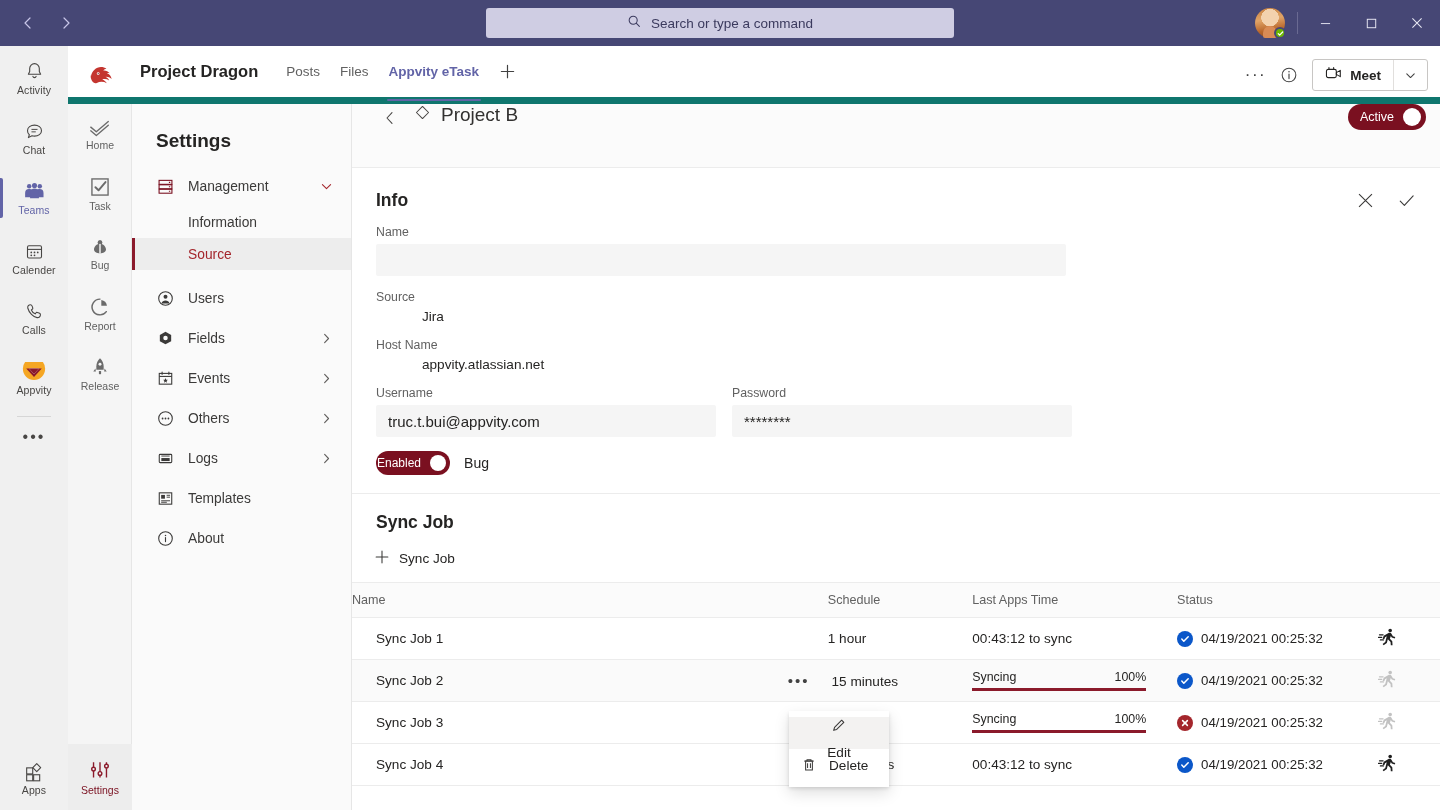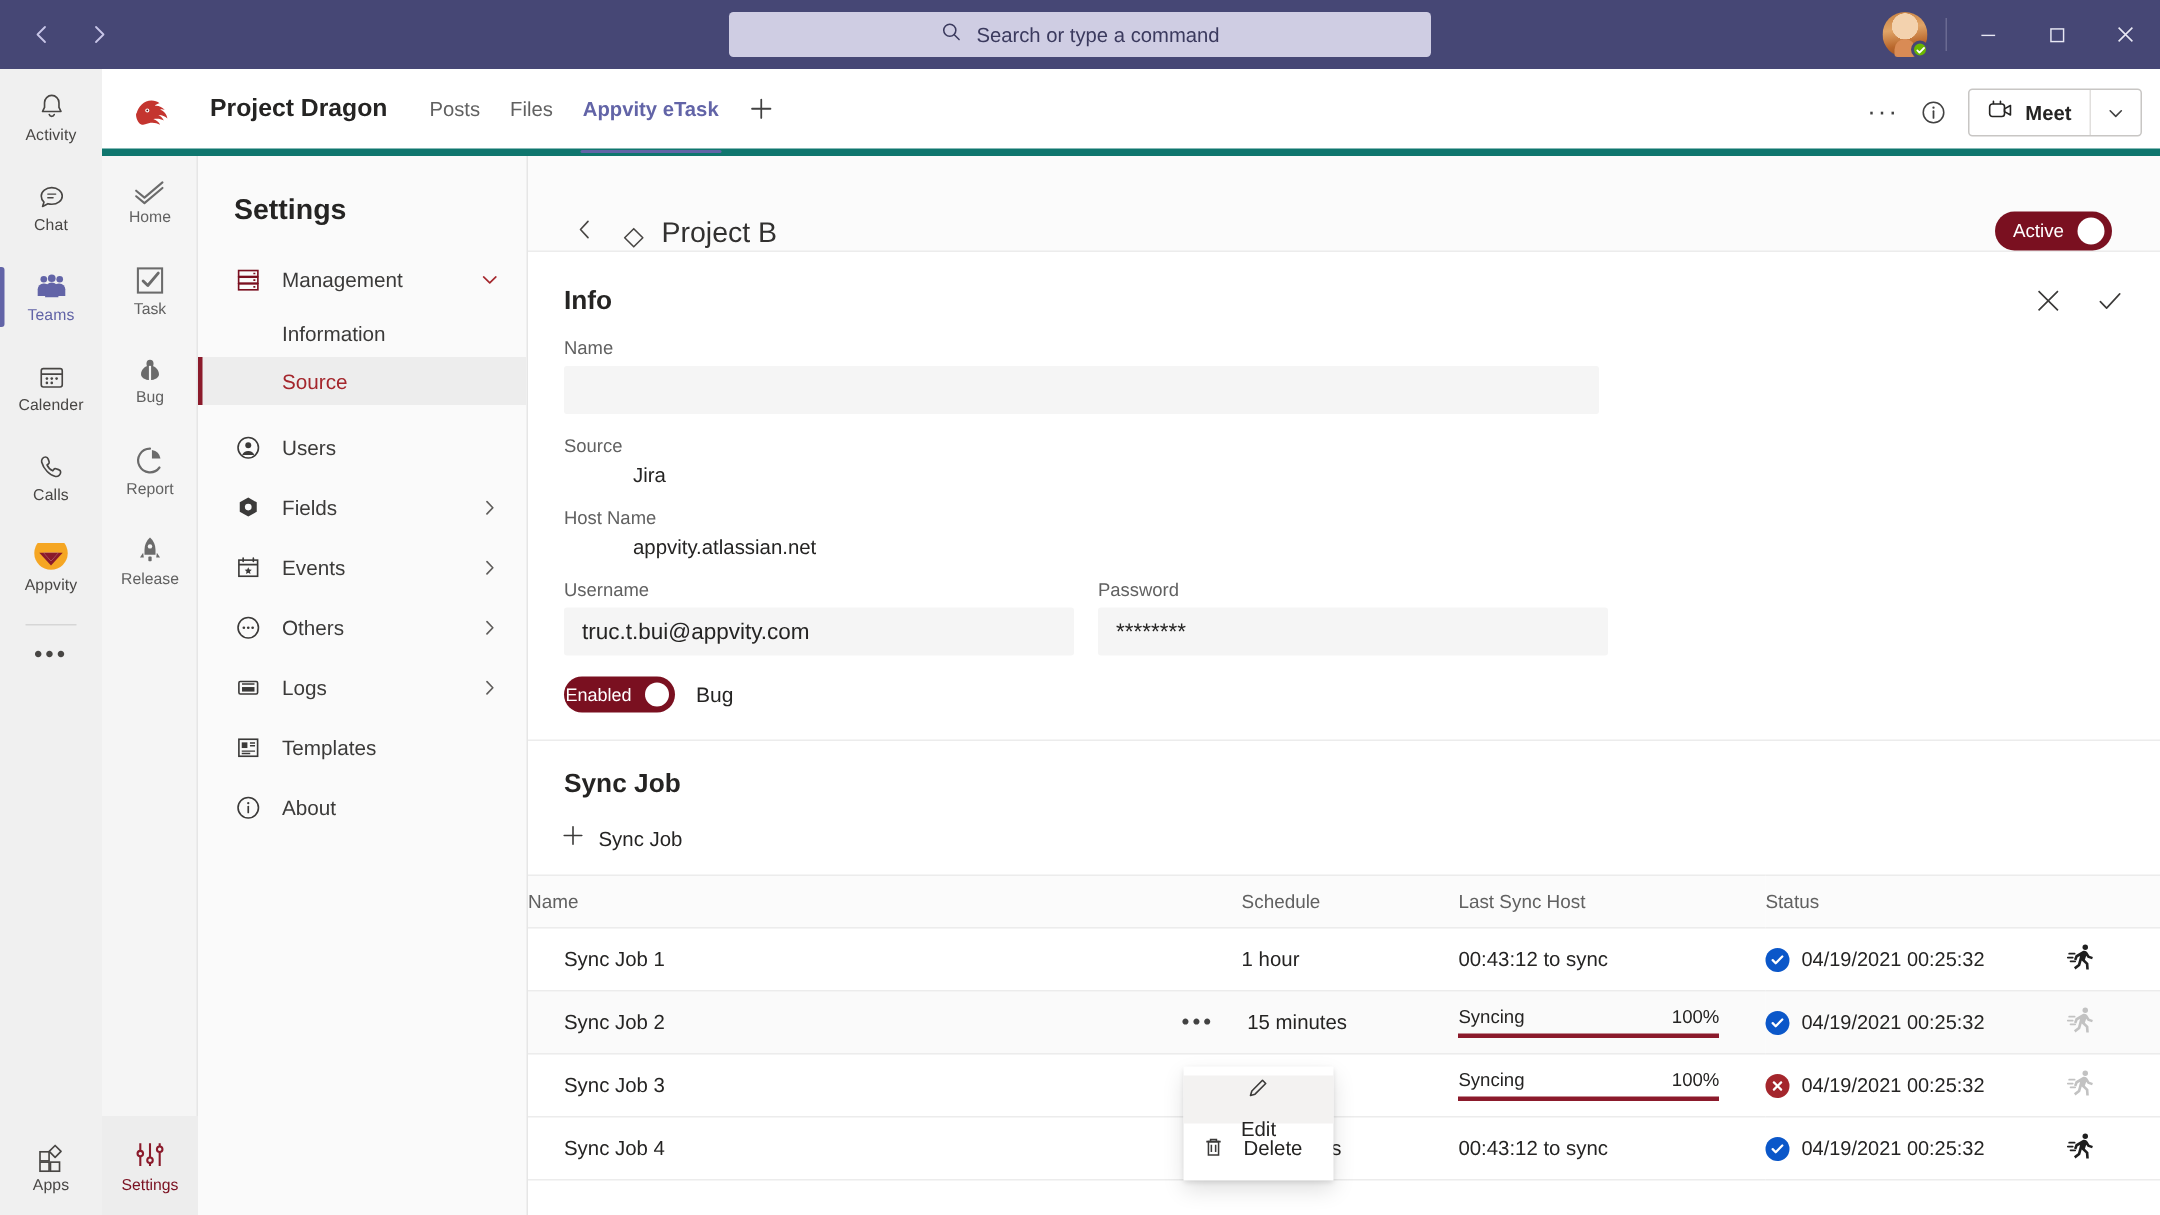--- a/index.html
+++ b/index.html
@@ -97,21 +97,21 @@
 
   .teams-logo {
     position: absolute; left: 84px; top: 58px; width: 36px; height: 36px;
     display: flex; align-items: center; justify-content: center;
   }
   .teams-logo svg { display:block; }
 
   
   .teamhdr {
     position: absolute; left: 68px; top: 46px; width: 1372px; height: 58px;
-    background: #ffffff; border-bottom: 5px solid #0f766e;
+    background: #ffffff; border-bottom: 7px solid #0f766e;
     display: flex; align-items: center;
   }
   .team-name { margin-left: 72px; font-size: 16.5px; font-weight: bold; color: #252423; }
   .tabs { display: flex; align-items: center; margin-left: 18px; height: 58px; }
   .tab {
     position: relative; padding: 0 10px; height: 58px; display: flex; align-items: center;
     font-size: 13.5px; color: #616161;
   }
   .tab.active { color: #6264a7; font-weight: bold; }
   .tab.active::after {
@@ -154,21 +154,21 @@
   }
   .snav-sub.selected { background: #ededed; color: #a4262c; }
   .snav-sub.selected::before {
     content: ""; position: absolute; left: 0; top: 0; bottom: 0; width: 3px; background: #8b1a2b;
   }
 
   
   .content { position: absolute; left: 352px; top: 104px; width: 1088px; height: 706px; background: #fff; }
 
   .crumb {
-    height: 64px; display: flex; align-items: flex-end; padding: 0 32px 0 24px;
+    height: 64px; display: flex; align-items: flex-start; padding: 0 14px 0 24px;
     border-bottom: 1px solid #ececec; background: #fbfbfb;
   }
   .crumb-back { width: 28px; height: 28px; display: flex; align-items: center; justify-content: center; color: #484644; }
   .crumb-ico { margin: 0 10px 0 10px; color: #484644; display: flex; }
   .crumb-title { font-size: 19px; color: #323130; }
   .toggle {
     margin-left: auto; display: inline-flex; align-items: center; gap: 9px;
     background: #7a1020; border-radius: 13px; height: 26px; padding: 0 5px 0 12px; color: #fff;
     font-size: 12.5px;
   }
@@ -708,21 +708,21 @@
           </svg>
       </span>
       <span>Sync Job</span>
     </div>
 
     <table class="sync">
       <thead>
         <tr>
           <th class="c-name">Name</th>
           <th class="c-sched">Schedule</th>
-          <th class="c-last">Last Sync Host</th>
+          <th class="c-last">Last Apps Time</th>
           <th class="c-status">Status</th>
           <th class="c-act"></th>
         </tr>
       </thead>
       <tbody>
 
         <tr>
           <td class="c-name">Sync Job 1</td>
           <td class="c-sched">1 hour</td>
           <td class="c-last">00:43:12 to sync</td>

